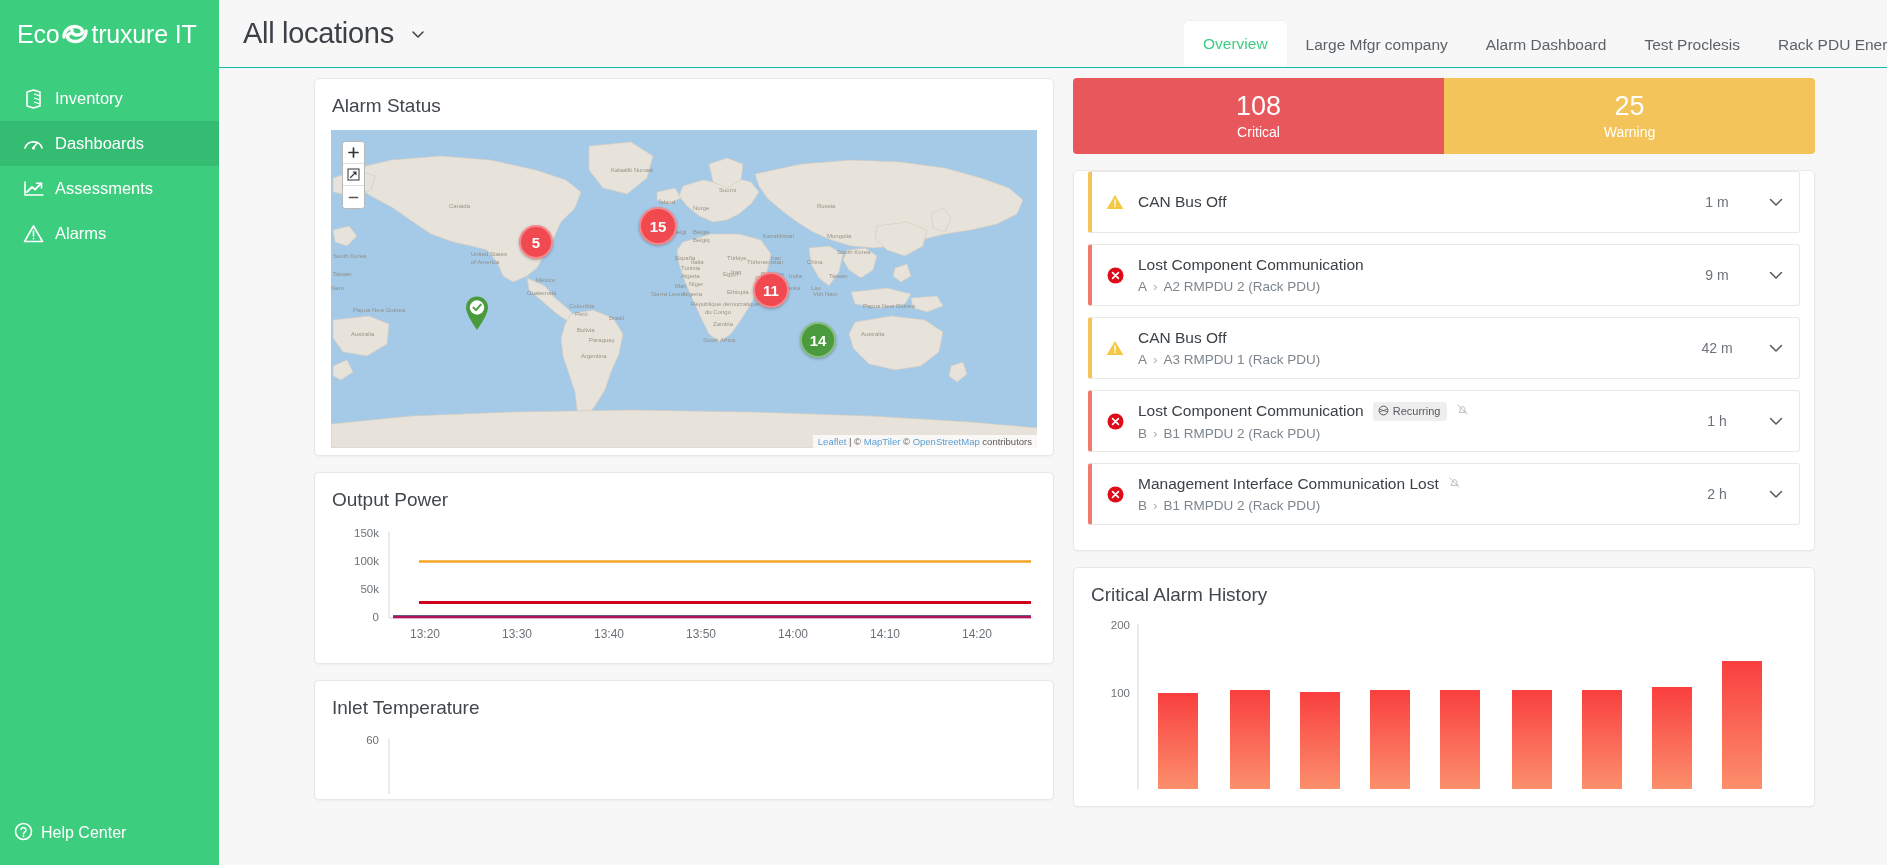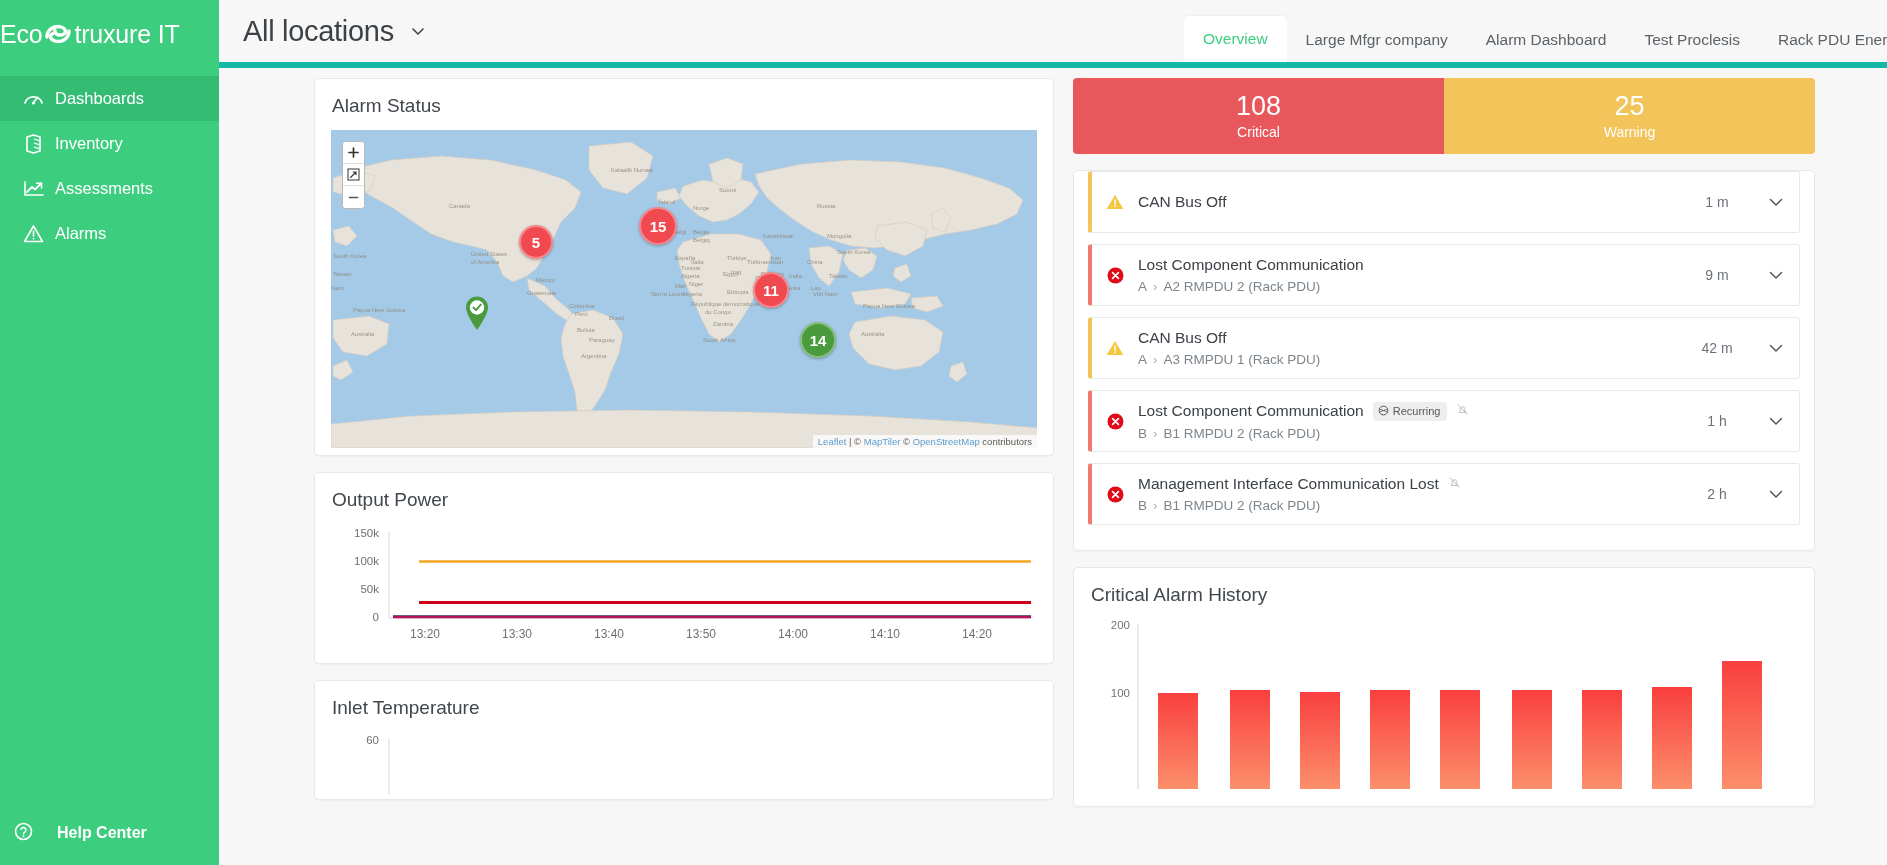--- a/index.html
+++ b/index.html
@@ -14,48 +14,49 @@
   
   .sidebar {
     width: 219px; height: 865px;
     background: #3dcd7f;
     display: flex; flex-direction: column;
     flex: 0 0 219px;
     position: relative;
   }
   .brand {
     height: 68px; display: flex; align-items: center;
+    padding-left: 17px;
     color: #fff; font-size: 25px; font-weight: 400;
     letter-spacing: -.2px;
     white-space: nowrap;
   }
   .brand .logo-mark {
     display: inline-flex; align-items: center; justify-content: center;
     margin: 0 1px;
   }
   .nav { margin-top: 8px; }
   .nav-item {
     height: 45px; display: flex; align-items: center;
     padding-left: 22px; color: #ffffff; font-size: 16.5px;
     cursor: pointer; gap: 11px;
   }
   .nav-item.active { background: #35bc73; }
   .nav-item .ico { width: 22px; height: 22px; display:inline-flex; align-items:center; justify-content:center; flex: 0 0 22px;}
   .help {
     position: absolute; bottom: 12px; left: 0; right: 0;
     height: 40px; display: flex; align-items: center;
-    padding-left: 14px; color: #fff; font-size: 16px; gap: 24px; cursor: pointer; font-weight: bold;
+    padding-left: 14px; color: #fff; font-size: 16px; gap: 8px; cursor: pointer;
   }
 
   
   .main { flex: 1 1 auto; height: 865px; position: relative; background: #f7f7f7; }
 
   .topbar {
     height: 68px; background: #f7f7f7; display: flex; align-items: center;
-    border-bottom: 6px solid #14b8a6;
+    border-bottom: 1px solid #14b8a6;
     position: relative;
   }
   .loc-select {
     display: flex; align-items: center; gap: 16px;
     padding-left: 24px; cursor: pointer;
   }
   .loc-title { font-size: 29px; color: #3c4146; font-weight: 400; letter-spacing: -.3px; }
   .chev-lg { width: 16px; height: 16px; }
 
   .tabs { position: absolute; left: 965px; bottom: 0; display: flex; align-items: flex-end; height: 68px; }
@@ -167,38 +168,38 @@
       <span class="logo-mark">
         <svg width="30" height="26" viewBox="0 0 30 26">
           <path d="M4 16 C4 8, 12 4, 18 6 C23 7.6, 24 12, 20 13.5 C16 15, 11 13, 12 9.5" fill="none" stroke="#ffffff" stroke-width="3.4" stroke-linecap="round"></path>
           <path d="M26 10 C26 18, 18 22, 12 20 C7 18.4, 6 14, 10 12.5" fill="none" stroke="#ffffff" stroke-width="3.4" stroke-linecap="round"></path>
         </svg>
       </span>
       <span>truxure IT</span>
     </div>
 
     <div class="nav">
+      <div class="nav-item">
+        <span class="ico">
+          <svg width="17" height="20" viewBox="0 0 17 20">
+            <path d="M2 3 L8.5 1 L15 3 L15 17 L8.5 19 L2 17 Z" fill="none" stroke="#fff" stroke-width="1.6" stroke-linejoin="round"></path>
+            <path d="M9 5 L14 6.6 M9 9 L14 10.6 M9 13 L14 14.6" stroke="#fff" stroke-width="1.2"></path>
+          </svg>
+        </span>
+        <span>Inventory</span>
+      </div>
       <div class="nav-item active">
         <span class="ico">
           <svg width="21" height="16" viewBox="0 0 21 16">
             <path d="M2 12 A9 9 0 0 1 19 12" fill="none" stroke="#fff" stroke-width="1.7" stroke-linecap="round"></path>
             <path d="M10.5 11.5 L14.5 6.5" stroke="#fff" stroke-width="1.7" stroke-linecap="round"></path>
             <circle cx="10.5" cy="12" r="1.6" fill="#fff"></circle>
           </svg>
         </span>
         <span>Dashboards</span>
-      </div>
-      <div class="nav-item">
-        <span class="ico">
-          <svg width="17" height="20" viewBox="0 0 17 20">
-            <path d="M2 3 L8.5 1 L15 3 L15 17 L8.5 19 L2 17 Z" fill="none" stroke="#fff" stroke-width="1.6" stroke-linejoin="round"></path>
-            <path d="M9 5 L14 6.6 M9 9 L14 10.6 M9 13 L14 14.6" stroke="#fff" stroke-width="1.2"></path>
-          </svg>
-        </span>
-        <span>Inventory</span>
       </div>
       <div class="nav-item">
         <span class="ico">
           <svg width="21" height="18" viewBox="0 0 21 18">
             <path d="M2 2 L2 15 L20 15" fill="none" stroke="#fff" stroke-width="1.6" stroke-linecap="round"></path>
             <path d="M4 12 L9 7 L12 9.5 L18 3.5" fill="none" stroke="#fff" stroke-width="1.8" stroke-linecap="round" stroke-linejoin="round"></path>
             <path d="M13.5 3.2 L18.5 3.2 L18.5 8" fill="none" stroke="#fff" stroke-width="1.6" stroke-linecap="round"></path>
           </svg>
         </span>
         <span>Assessments</span>

